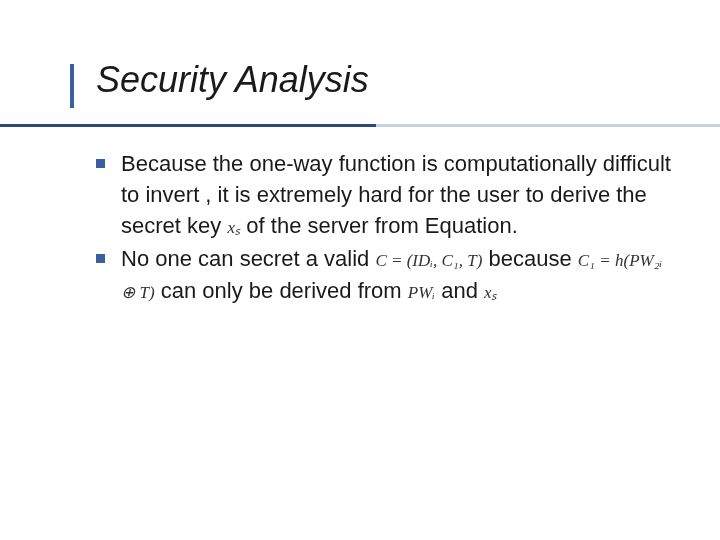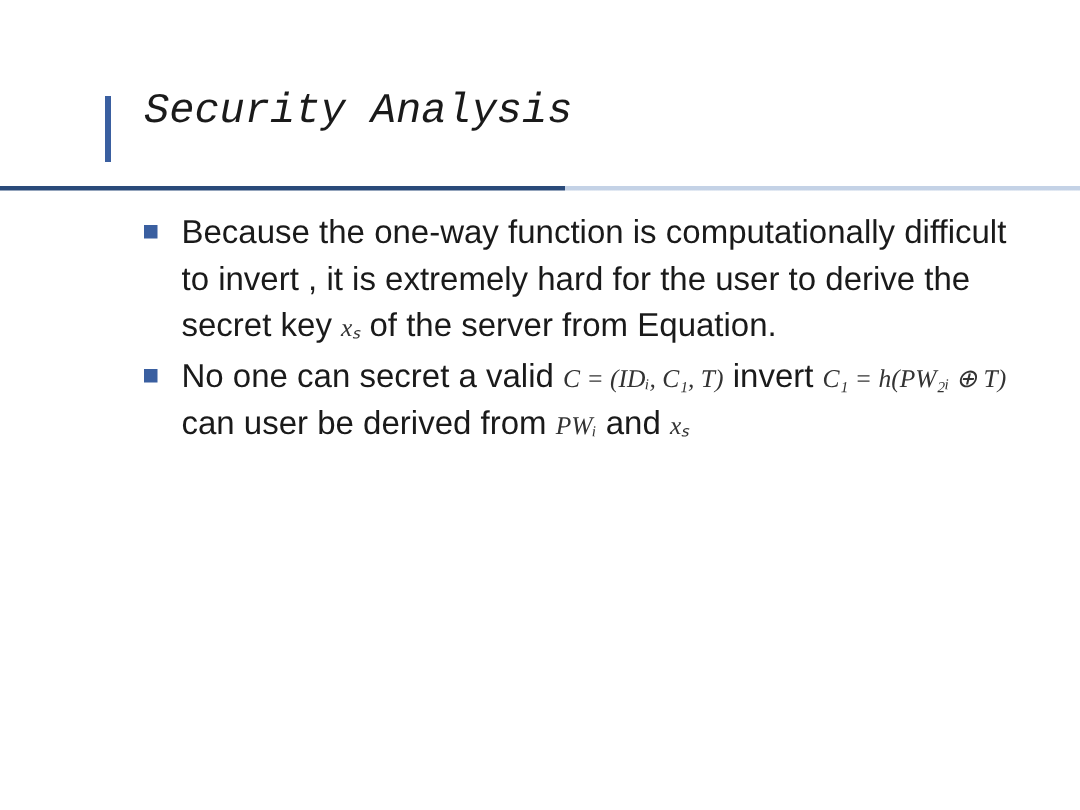--- a/index.html
+++ b/index.html
@@ -23,22 +23,22 @@
     }
     .title-bar {
       position: absolute;
       left: -26px;
       top: 4px;
       width: 4px;
       height: 44px;
       background: #3a5fa0;
     }
     .title {
-      font-family: Liberation Mono, monospace;
-      font-size: 28px;
+      font-family: Liberation Sans, sans-serif;
+      font-size: 36px;
       font-style: italic;
       color: #1a1a1a;
       font-weight: 400;
       line-height: 1.1;
     }
     .title-underline {
       position: absolute;
       left: -68px;
       right: -20px;
       top: 124px;
@@ -98,23 +98,23 @@
         <span class="math">xₛ</span>
         <span> of the server from Equation.</span>
       </div>
     </div>
 
     <div class="bullet-item">
       <div class="bullet-marker"></div>
       <div class="bullet-text">
         <span>No one can secret a valid </span>
         <span class="math">C = (IDᵢ, C₁, T)</span>
-        <span> invert </span>
+        <span> because </span>
         <span class="math">C₁ = h(PW₂ᵢ ⊕ T)</span>
-        <span> can user be derived from </span>
+        <span> can only be derived from </span>
         <span class="math">PWᵢ</span>
         <span> and </span>
         <span class="math">xₛ</span>
       </div>
     </div>
 
   </div>
 </div>
 
 </body></html>

